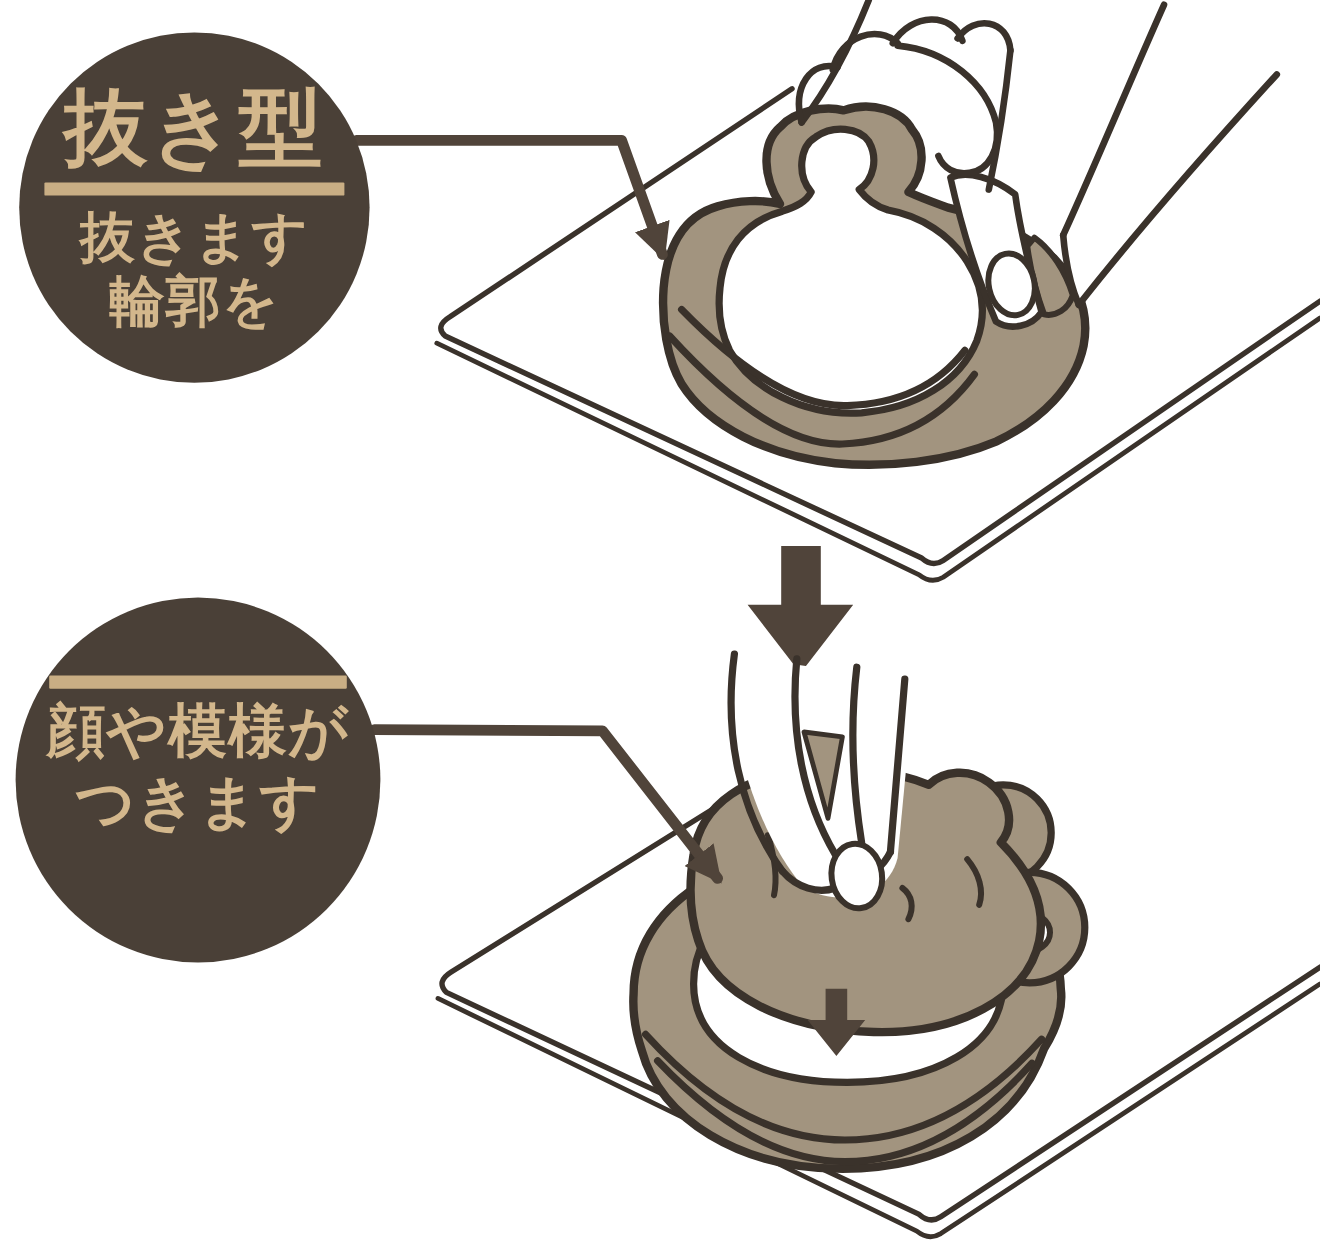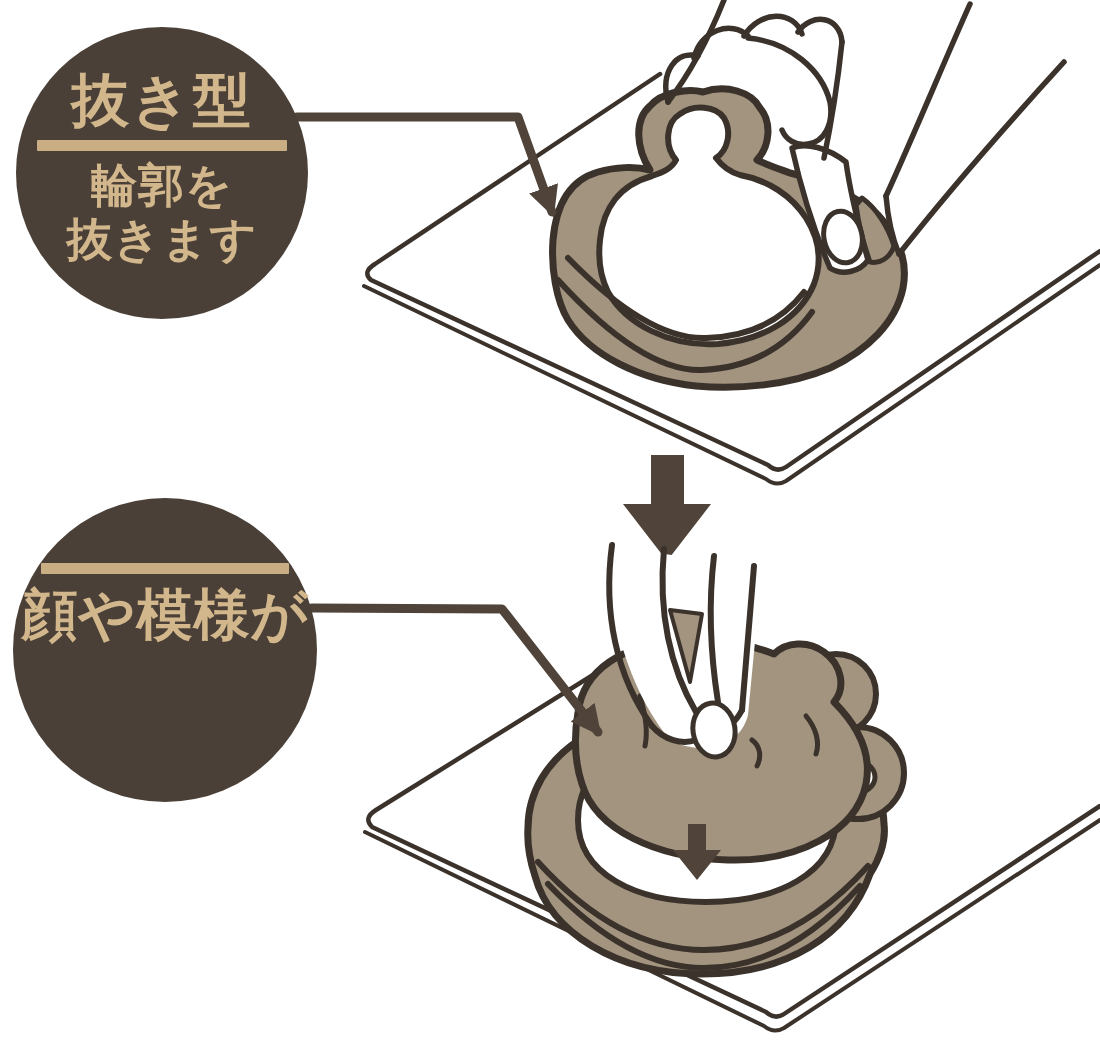--- a/index.html
+++ b/index.html
@@ -25,26 +25,26 @@
     border-radius:50%;
     background:var(--badge-bg);
     display:flex;flex-direction:column;align-items:center;
     color:var(--badge-text);
     font-weight:700;
     text-align:center;
     box-sizing:border-box;
   }
   .badge-cut{left:16px;top:27px;width:292px;height:292px;padding-top:44px;}
   .badge-press{left:13px;top:498px;width:304px;height:304px;padding-top:54px;}
-  .badge-title{font-size:58px;line-height:1;letter-spacing:2px;}
+  .badge-title{font-size:70px;line-height:1;letter-spacing:2px;}
   .badge-divider{height:11px;background:var(--divider);margin:11px 0 7px 0;border-radius:1px;}
   .badge-cut .badge-divider{width:250px;}
   .badge-press .badge-divider{width:248px;}
   .badge-desc{font-size:46px;line-height:1.18;letter-spacing:1px;}
-  .badge-press .badge-desc{font-size:56px;line-height:1.2;}
+  .badge-press .badge-desc{font-size:49px;line-height:1.2;}
 </style>
 </head>
 <body>
 
 <div class="stage">
 
   <svg width="1100" height="1045" viewBox="0 0 1100 1045">
     <defs>
       <marker id="ah" viewBox="0 0 10 10" refX="8.2" refY="5" markerWidth="3.4" markerHeight="3.4" orient="auto-start-reverse">
         <path d="M0,0 L10,5 L0,10 Z" style="fill:var(--leader)"></path>
@@ -170,22 +170,23 @@
       </g>
       <ellipse cx="714" cy="730" rx="21" ry="27" transform="rotate(-8 714 730)" style="fill:var(--paper)" stroke-width="5"></ellipse>
     </g>
 
     <path d="M 312,608 L 502,609 L 598,732" fill="none" marker-end="url(#ah)" style="stroke:var(--leader)" stroke-width="9" stroke-linejoin="round" stroke-linecap="round"></path>
   </svg>
 
   <div class="badge badge-cut">
     <div class="badge-title">抜き型</div>
     <div class="badge-divider"></div>
+    <div class="badge-desc">抜きます</div>
     <div class="badge-desc">輪郭を</div>
-    <div class="badge-desc">抜きます</div>
   </div>
 
   <div class="badge badge-press">
     <div class="badge-divider"></div>
     <div class="badge-desc">顔や模様が</div>
+    <div class="badge-desc">つきます</div>
   </div>
 
 </div>
 
 </body></html>

